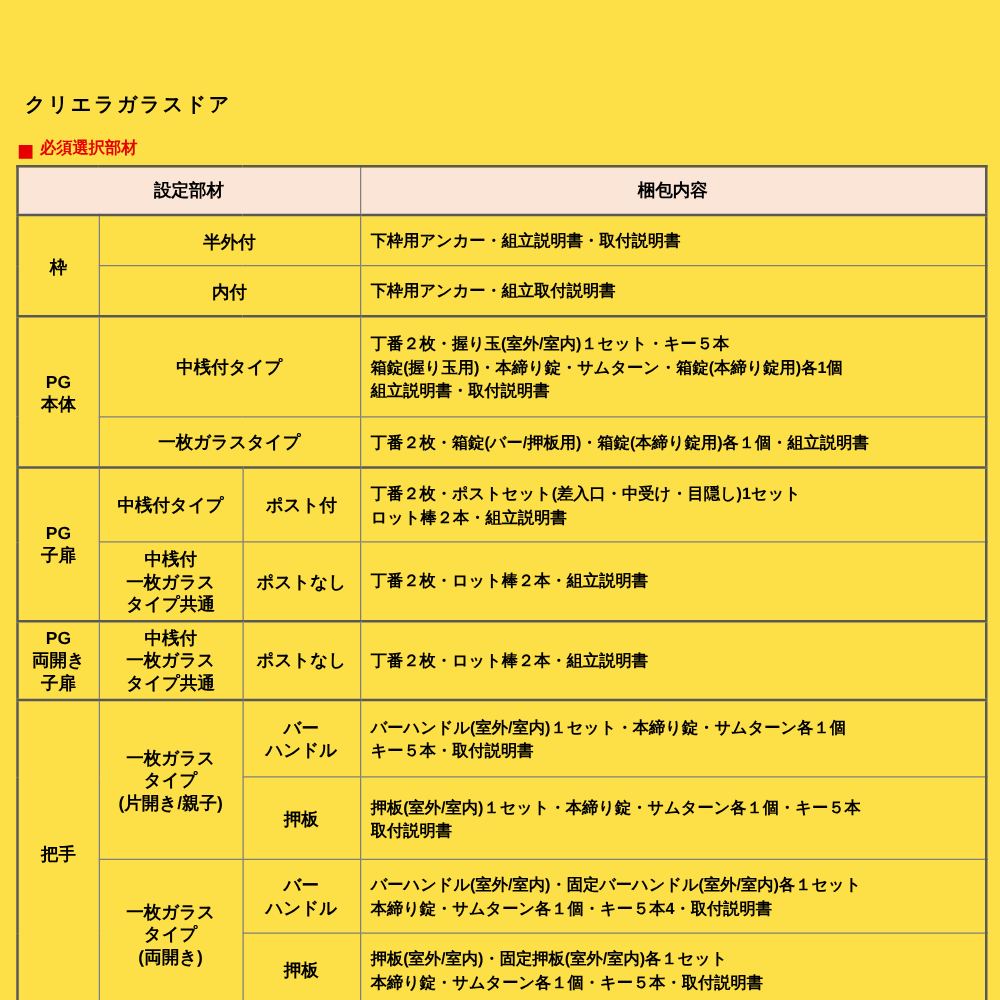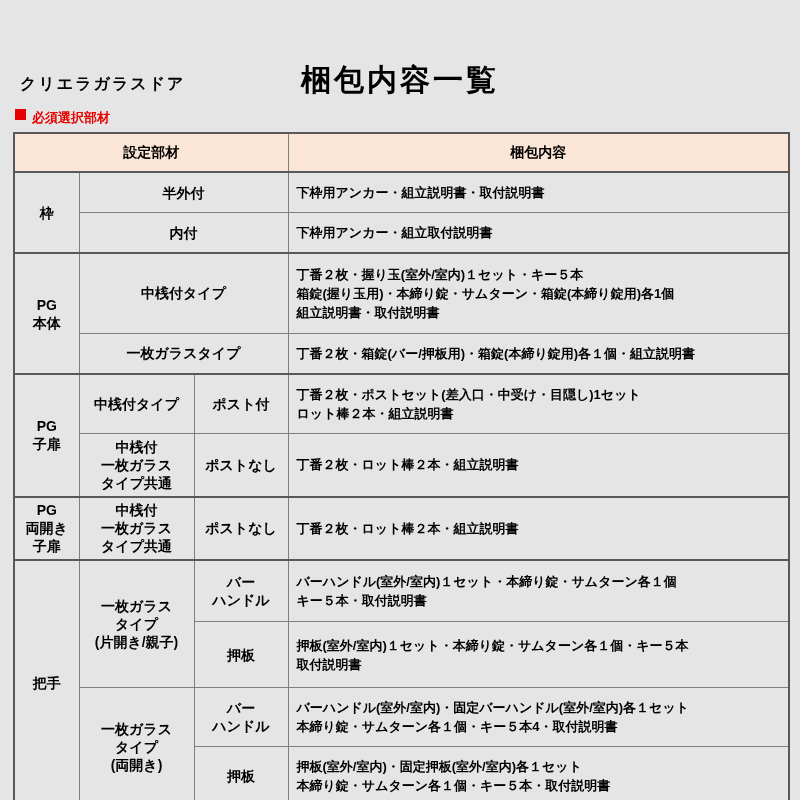--- a/index.html
+++ b/index.html
@@ -1,34 +1,34 @@
 <!DOCTYPE html>
 <html><head>
 <meta charset="utf-8">
 <style>
   html, body { margin: 0; padding: 0; background: #ffffff; }
   body {
     width: 800px; height: 800px;
     font-family: "Liberation Sans", "DejaVu Sans", sans-serif;
     color: #000000;
   }
-  .page { position: relative; width: 800px; height: 800px; background: #e5e5e5; overflow: hidden; }
+  .page { position: relative; width: 800px; height: 800px; background: #fde047; overflow: hidden; }
 
   .product-name {
     position: absolute; left: 20px; top: 74px;
     font-size: 16px; font-weight: bold; letter-spacing: 2px;
   }
   .page-title {
     position: absolute; left: 0; right: 0; top: 60px;
     text-align: center;
     font-size: 30px; font-weight: bold; letter-spacing: 3px;
   }
   .section-label {
     position: absolute; left: 15px; top: 109px;
-    display: flex; align-items: flex-start; gap: 6px;
+    display: flex; align-items: flex-end; gap: 6px;
     color: #e60000; font-size: 13px; font-weight: bold;
   }
   .red-sq { display: inline-block; width: 11px; height: 11px; background: #e60000; }
 
   table.packing {
     position: absolute; left: 13px; top: 132px;
     width: 775px;
     border-collapse: collapse; table-layout: fixed;
     border: 2px solid #595959;
   }
@@ -70,21 +70,20 @@
   tr.r8  { height: 66px; }
   tr.r9  { height: 50px; }
   tr.r10 { height: 52px; }
 </style>
 </head>
 <body>
 
 <div class="page">
 
   <div class="product-name">クリエラガラスドア</div>
-  <div class="page-title">梱包内容一覧</div>
 
   <div class="section-label">
     <span class="red-sq"></span>
     <span>必須選択部材</span>
   </div>
 
   <table class="packing">
     <colgroup>
       <col style="width:65px">
       <col style="width:115px">

